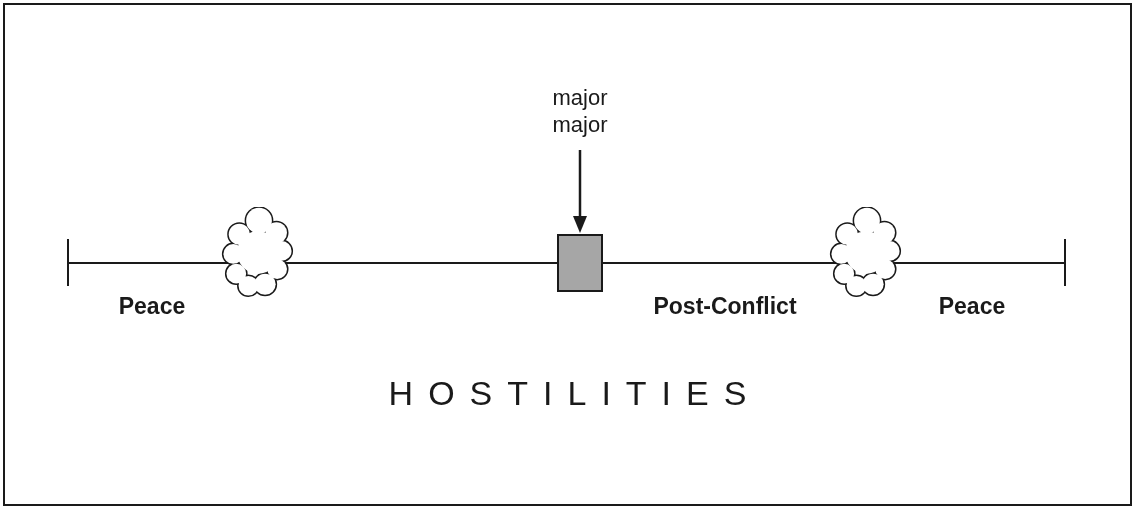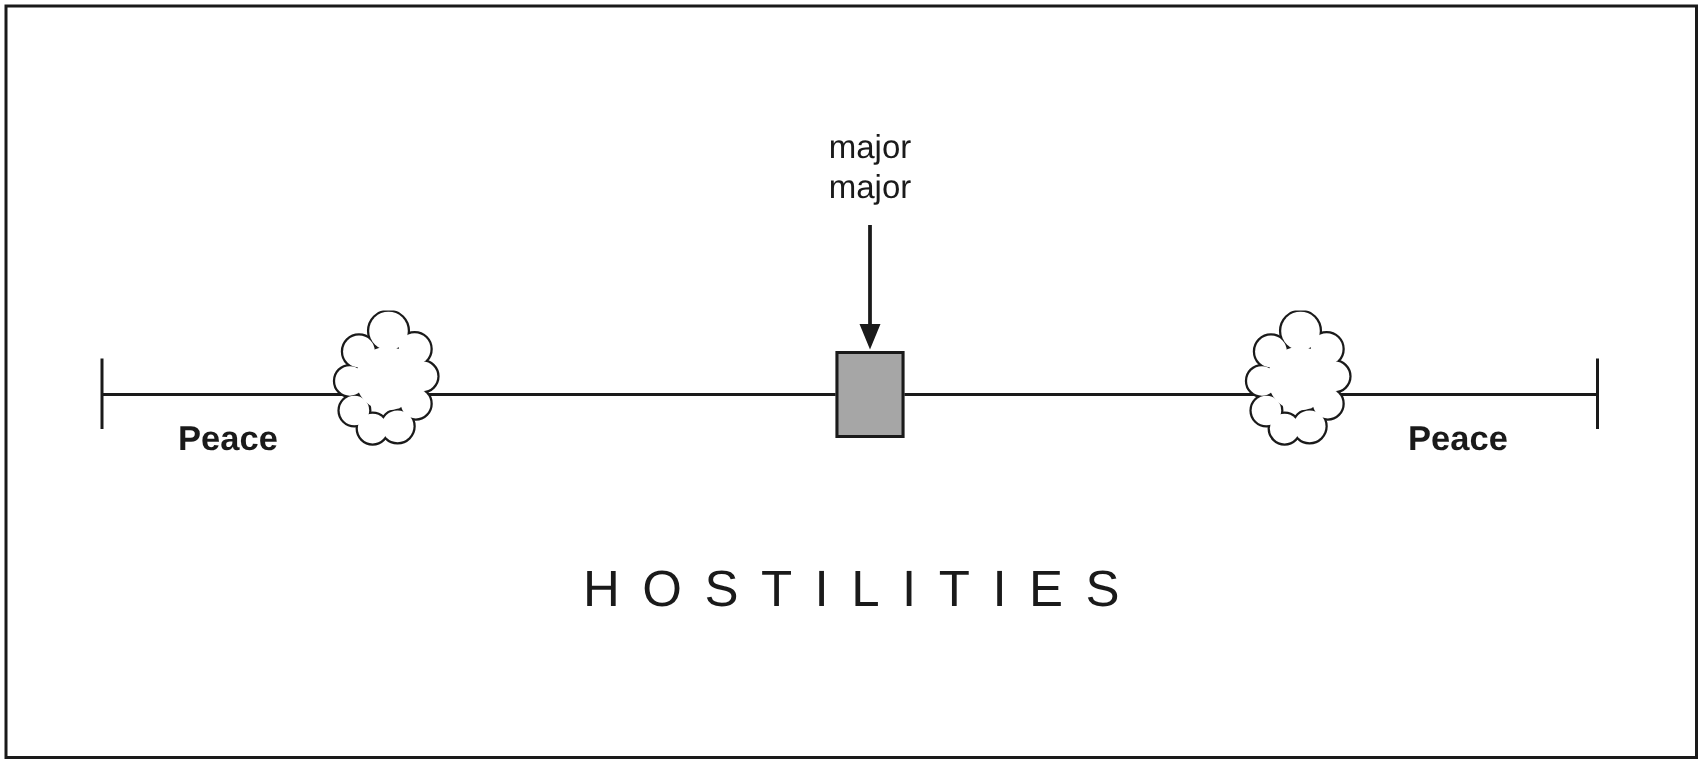--- a/index.html
+++ b/index.html
@@ -68,21 +68,21 @@
     left: 557px;
     top: 234px;
     width: 46px;
     height: 58px;
     background: #a6a6a6;
     border: 2px solid #1a1a1a;
     box-sizing: border-box;
   }
   .phase-label {
     position: absolute;
-    top: 279px;
+    top: 293px;
     transform: translateX(-50%);
     font-size: 23px;
     font-weight: bold;
     color: #1a1a1a;
     white-space: nowrap;
   }
   .phase-label.p0 { left: 152px; }
   .phase-label.p1 { left: 411px; }
   .phase-label.p2 { left: 725px; }
   .phase-label.p3 { left: 972px; }
@@ -168,17 +168,18 @@
       <circle cx="58" cy="102" r="14"></circle>
       <circle cx="36" cy="104" r="13"></circle>
       <circle cx="20" cy="88" r="13"></circle>
       <circle cx="16" cy="62" r="13"></circle>
       <circle cx="24" cy="36" r="14"></circle>
       <circle cx="49" cy="60" r="28"></circle>
     </g>
   </svg>
 
   <div class="phase-label p0">Peace</div>
+  <div class="phase-label p2">Post-Conflict</div>
   <div class="phase-label p3">Peace</div>
 
   <div class="hostilities">HOSTILITIES</div>
 
 </div>
 
 </body></html>

